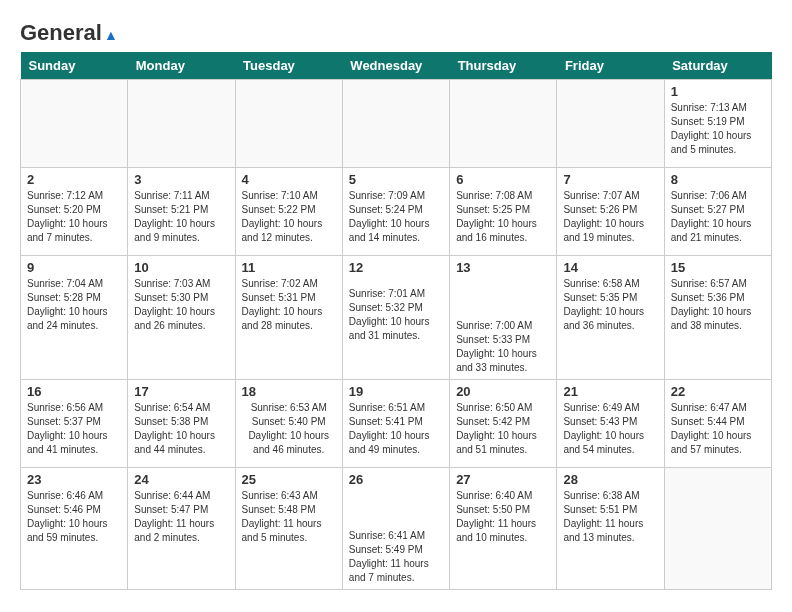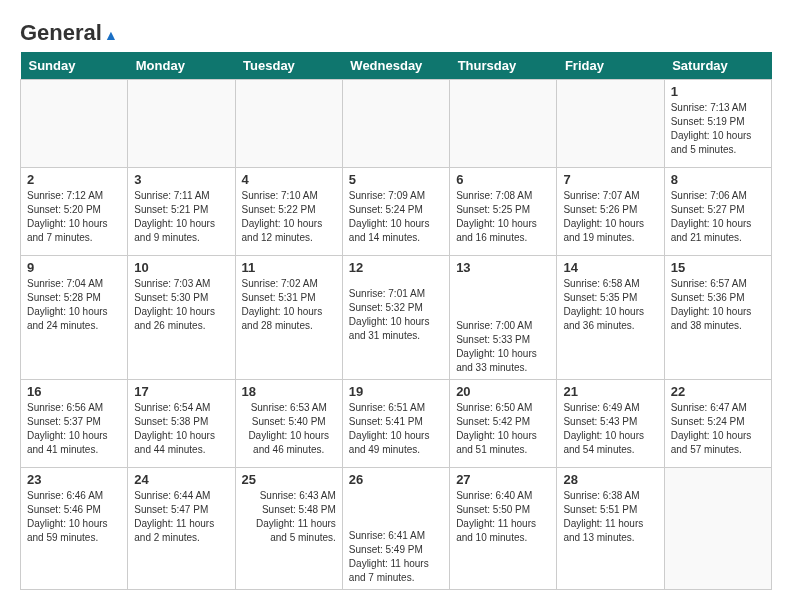--- a/index.html
+++ b/index.html
@@ -184,40 +184,40 @@
           </td>
           <td>
             <span class="day-num">21</span>
             <div class="day-info" style="white-space: pre-line;">Sunrise: 6:49 AM
 Sunset: 5:43 PM
 Daylight: 10 hours and 54 minutes.</div>
           </td>
           <td>
             <span class="day-num">22</span>
             <div class="day-info" style="white-space: pre-line;">Sunrise: 6:47 AM
-Sunset: 5:24 PM
+Sunset: 5:44 PM
 Daylight: 10 hours and 57 minutes.</div>
           </td>
         </tr>
         <tr>
           <td>
             <span class="day-num">23</span>
             <div class="day-info" style="white-space: pre-line;">Sunrise: 6:46 AM
 Sunset: 5:46 PM
 Daylight: 10 hours and 59 minutes.</div>
           </td>
           <td>
             <span class="day-num">24</span>
             <div class="day-info" style="white-space: pre-line;">Sunrise: 6:44 AM
 Sunset: 5:47 PM
 Daylight: 11 hours and 2 minutes.</div>
           </td>
           <td>
             <span class="day-num">25</span>
-            <div class="day-info" style="white-space: pre-line; text-align: right;">Sunrise: 6:43 AM
+            <div class="day-info" style="white-space: pre-line;">Sunrise: 6:43 AM
 Sunset: 5:48 PM
 Daylight: 11 hours and 5 minutes.</div>
           </td>
           <td>
             <span class="day-num">26</span>
             <div class="day-info" style="white-space: pre-line; margin-top: 42px;">Sunrise: 6:41 AM
 Sunset: 5:49 PM
 Daylight: 11 hours and 7 minutes.</div>
           </td>
           <td>

